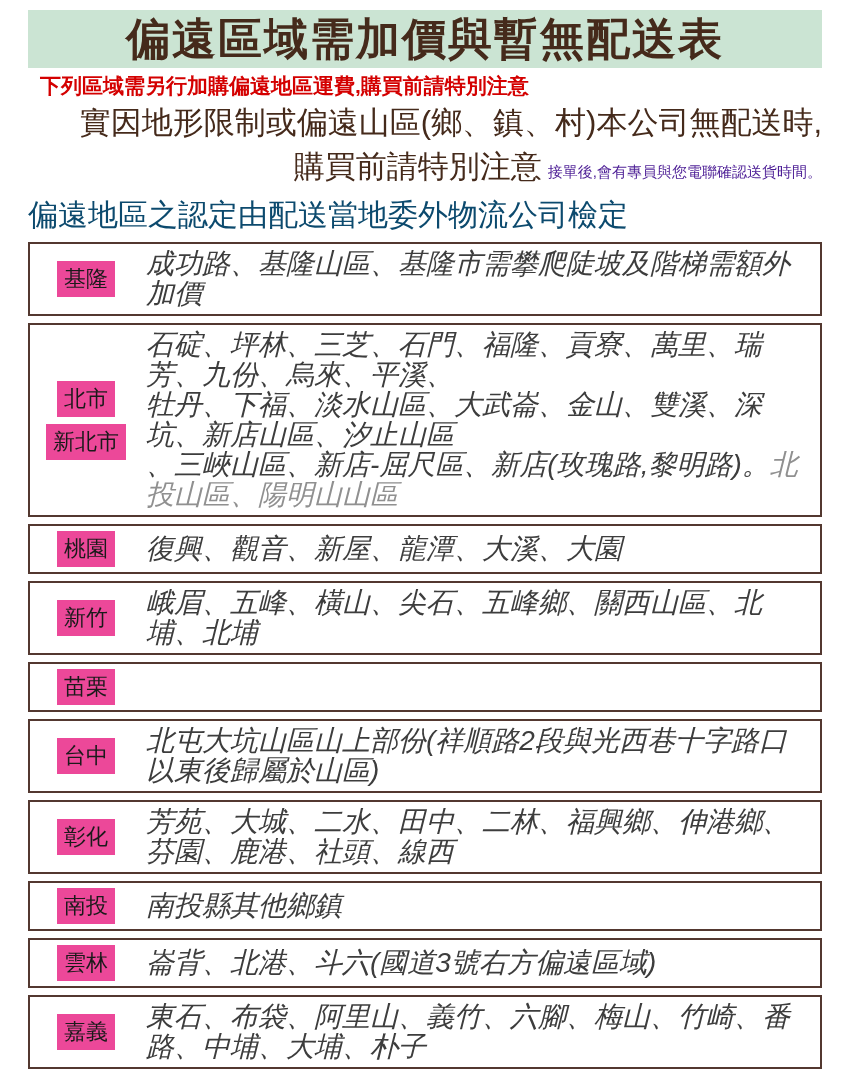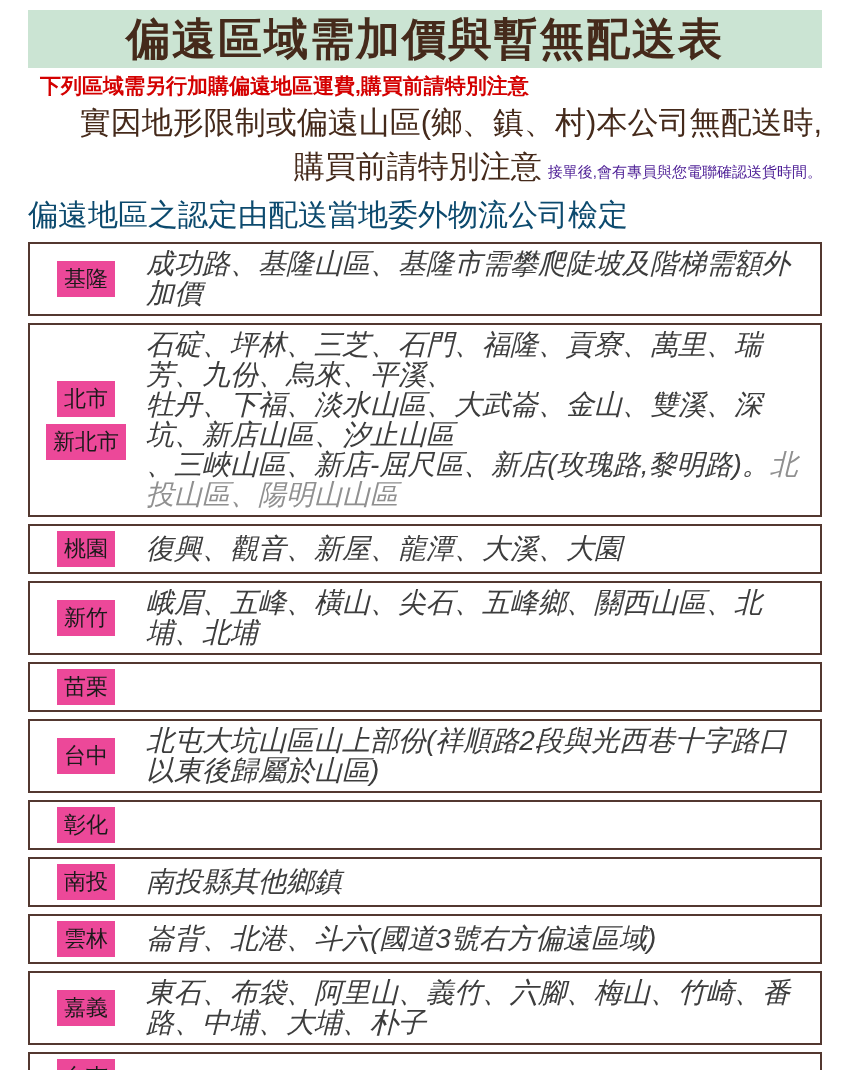--- a/index.html
+++ b/index.html
@@ -140,20 +140,23 @@
           <span class="label">台中</span>
         </div>
         <div class="content">
           <div class="line"><span>北屯大坑山區山上部份(祥順路2段與光西巷十字路口以東後歸屬於山區)</span></div>
         </div>
       </div>
       <div class="row">
         <div class="labels">
           <span class="label">彰化</span>
         </div>
+        <div class="content">
+          <div class="line"><span>芳苑、大城、二水、田中、二林、福興鄉、伸港鄉、芬園、鹿港、社頭、線西</span></div>
+        </div>
       </div>
       <div class="row">
         <div class="labels">
           <span class="label">南投</span>
         </div>
         <div class="content">
           <div class="line"><span>南投縣其他鄉鎮</span></div>
         </div>
       </div>
       <div class="row">

